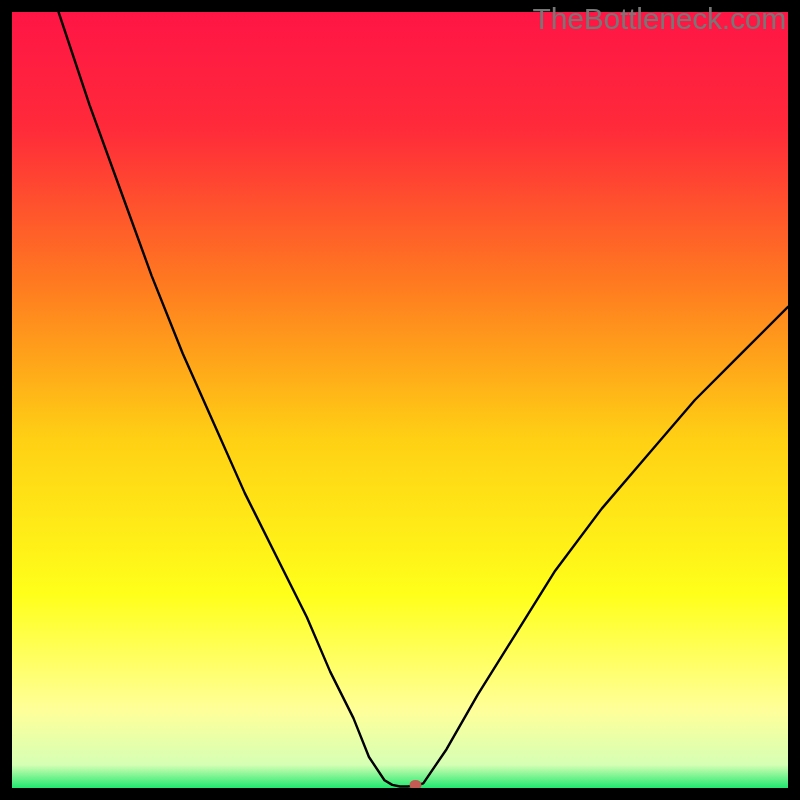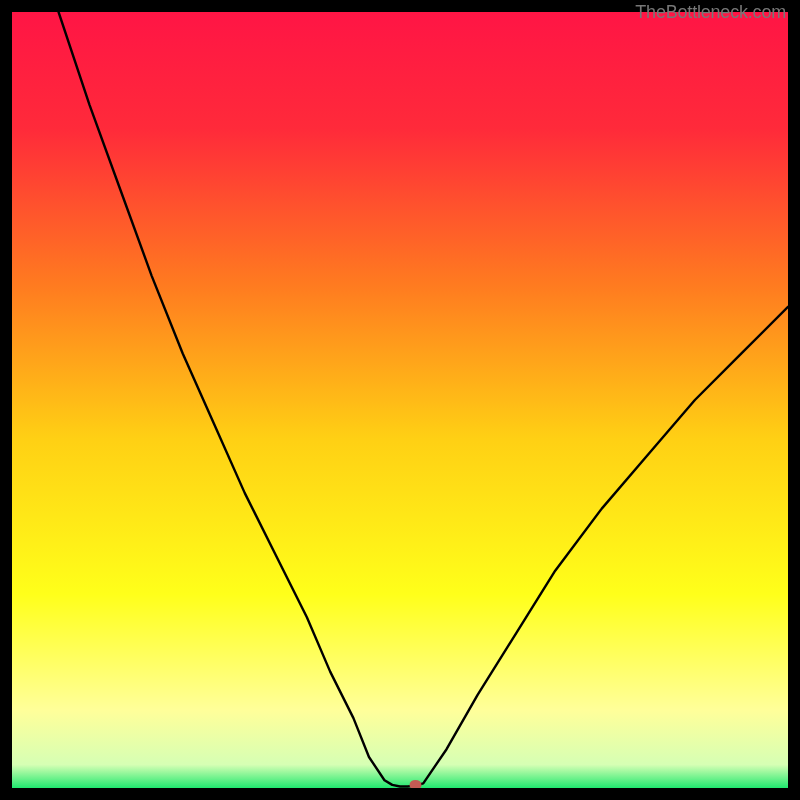--- a/index.html
+++ b/index.html
@@ -17,21 +17,21 @@
     top: 12px;
     width: 776px;
     height: 776px;
     display: block;
   }
   .watermark {
     position: absolute;
     top: 2px;
     right: 14px;
     color: #777;
-    font-size: 18px;
+    font-size: 30px;
     font-weight: 500;
     letter-spacing: -0.2px;
     user-select: none;
   }
 </style>
 </head>
 <body>
 
 <svg class="plot" viewBox="0 0 776 776">
   <defs>

